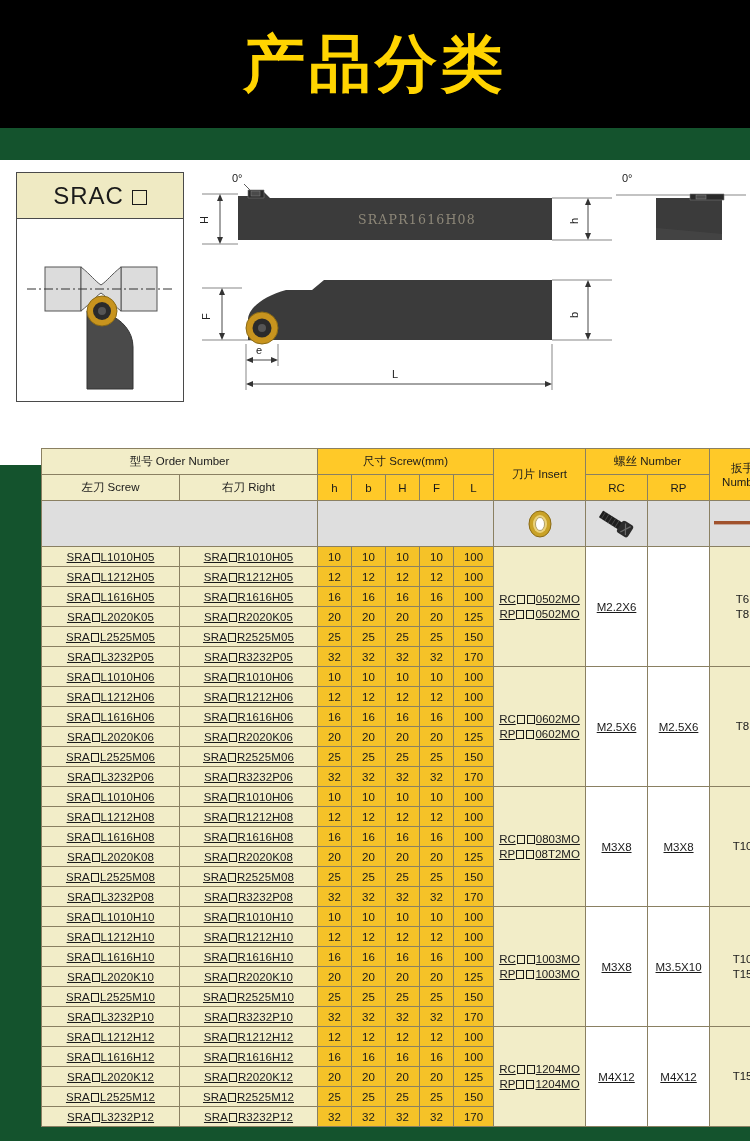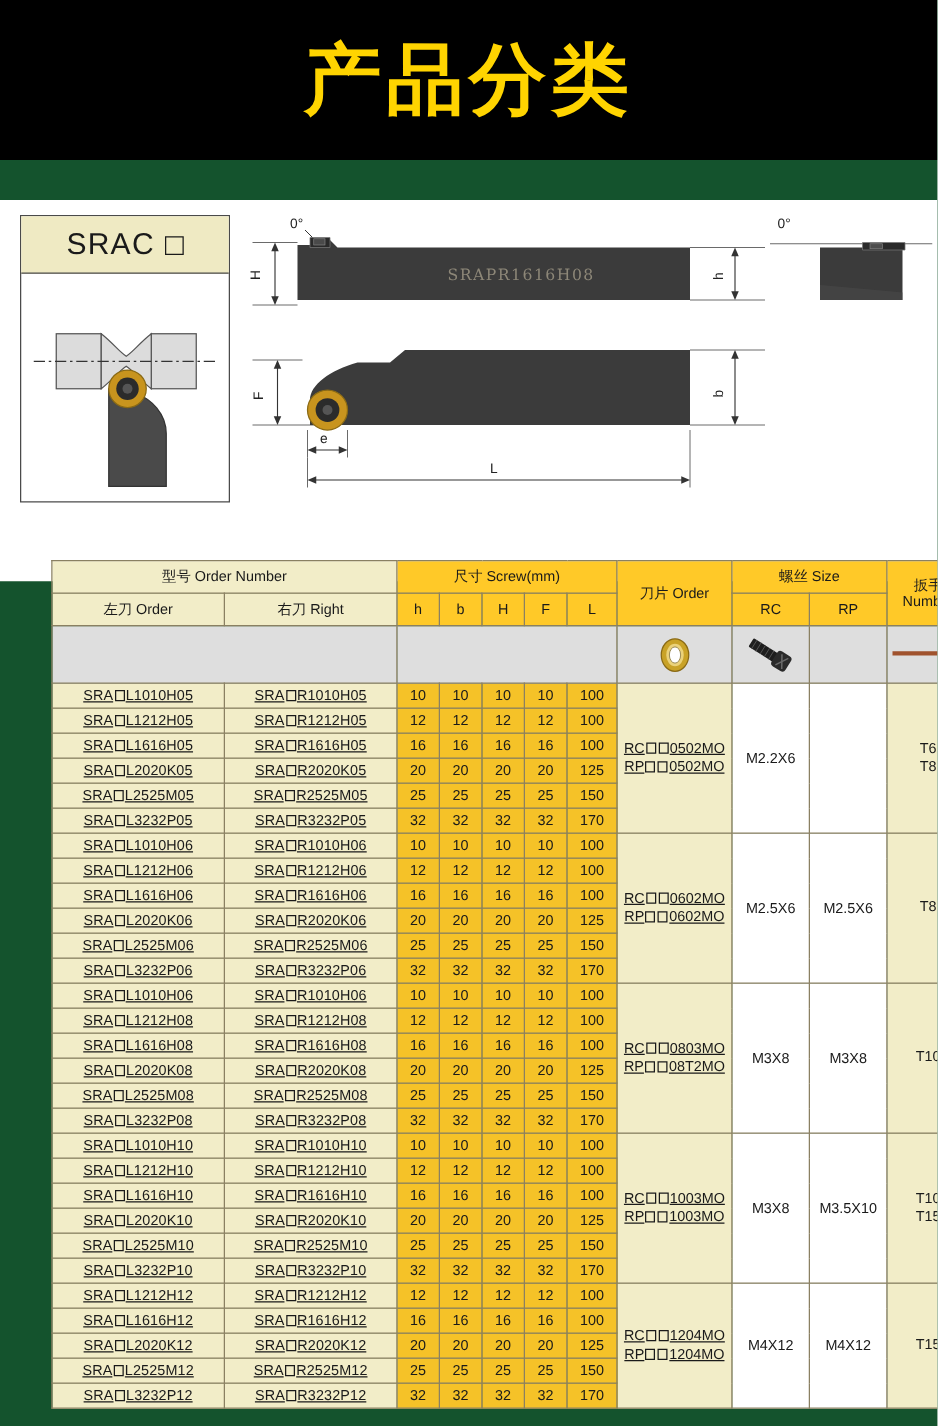--- a/index.html
+++ b/index.html
@@ -73,21 +73,21 @@
     color:#1a1a1a;
     font-weight:normal;
     font-family:"Liberation Sans", sans-serif;
   }
   .hdr-yellow { background:#FFC928; font-weight:bold; font-size:12.5px; height:26px; }
   .hdr-cream  { background:#F2EDC8; font-weight:bold; font-size:12.5px; height:26px; }
   .sub-yellow { background:#FFC928; font-weight:bold; font-size:12.5px; }
   .icon-cell  { background:#DEDEDE; height:46px; }
   .cell-cream { background:#F2EDC8; height:20px; }
   .cell-gold  { background:#F5C228; height:20px; font-weight:bold; }
-  .cell-white { background:#ffffff; }
+  .cell-white { background:#ffffff;text-decoration:underline; }
   .cell-ins   { background:#F2EDC8; font-size:11.5px; line-height:1.25; }
   .cell-wr    { background:#F2EDC8; font-size:12px; line-height:1.3; }
 
   .ph-sq {
     display:inline-block; width:8px; height:9px;
     border:1.2px solid #1a1a1a; margin:0 1px; vertical-align:-1px;
     background:#F2EDC8;
   }
   .ins-line { white-space:nowrap;text-decoration:underline; }
   .ord { white-space:nowrap; letter-spacing:0.1px;text-decoration:underline; }
@@ -216,26 +216,26 @@
           <col style="width:40px">
         <col style="width:92px">
         <col style="width:62px">
           <col style="width:62px">
         <col style="width:66px">
       </colgroup>
       <thead>
         <tr>
           <th class="hdr-cream" colspan="2">型号 Order Number</th>
           <th class="hdr-yellow" colspan="5">尺寸 Screw(mm)</th>
-          <th class="hdr-yellow" rowspan="2">刀片 Order</th>
-          <th class="hdr-yellow" colspan="2">螺丝 Size</th>
+          <th class="hdr-yellow" rowspan="2">刀片 Insert</th>
+          <th class="hdr-yellow" colspan="2">螺丝 Number</th>
           <th class="hdr-yellow" rowspan="2">扳手 Number</th>
         </tr>
         <tr>
-          <th class="hdr-cream">左刀 Order</th>
+          <th class="hdr-cream">左刀 Screw</th>
           <th class="hdr-cream">右刀 Right</th>
           <th class="sub-yellow">h</th>
           <th class="sub-yellow">b</th>
           <th class="sub-yellow">H</th>
           <th class="sub-yellow">F</th>
           <th class="sub-yellow">L</th>
           <th class="sub-yellow">RC</th>
           <th class="sub-yellow">RP</th>
         </tr>
         <tr>

